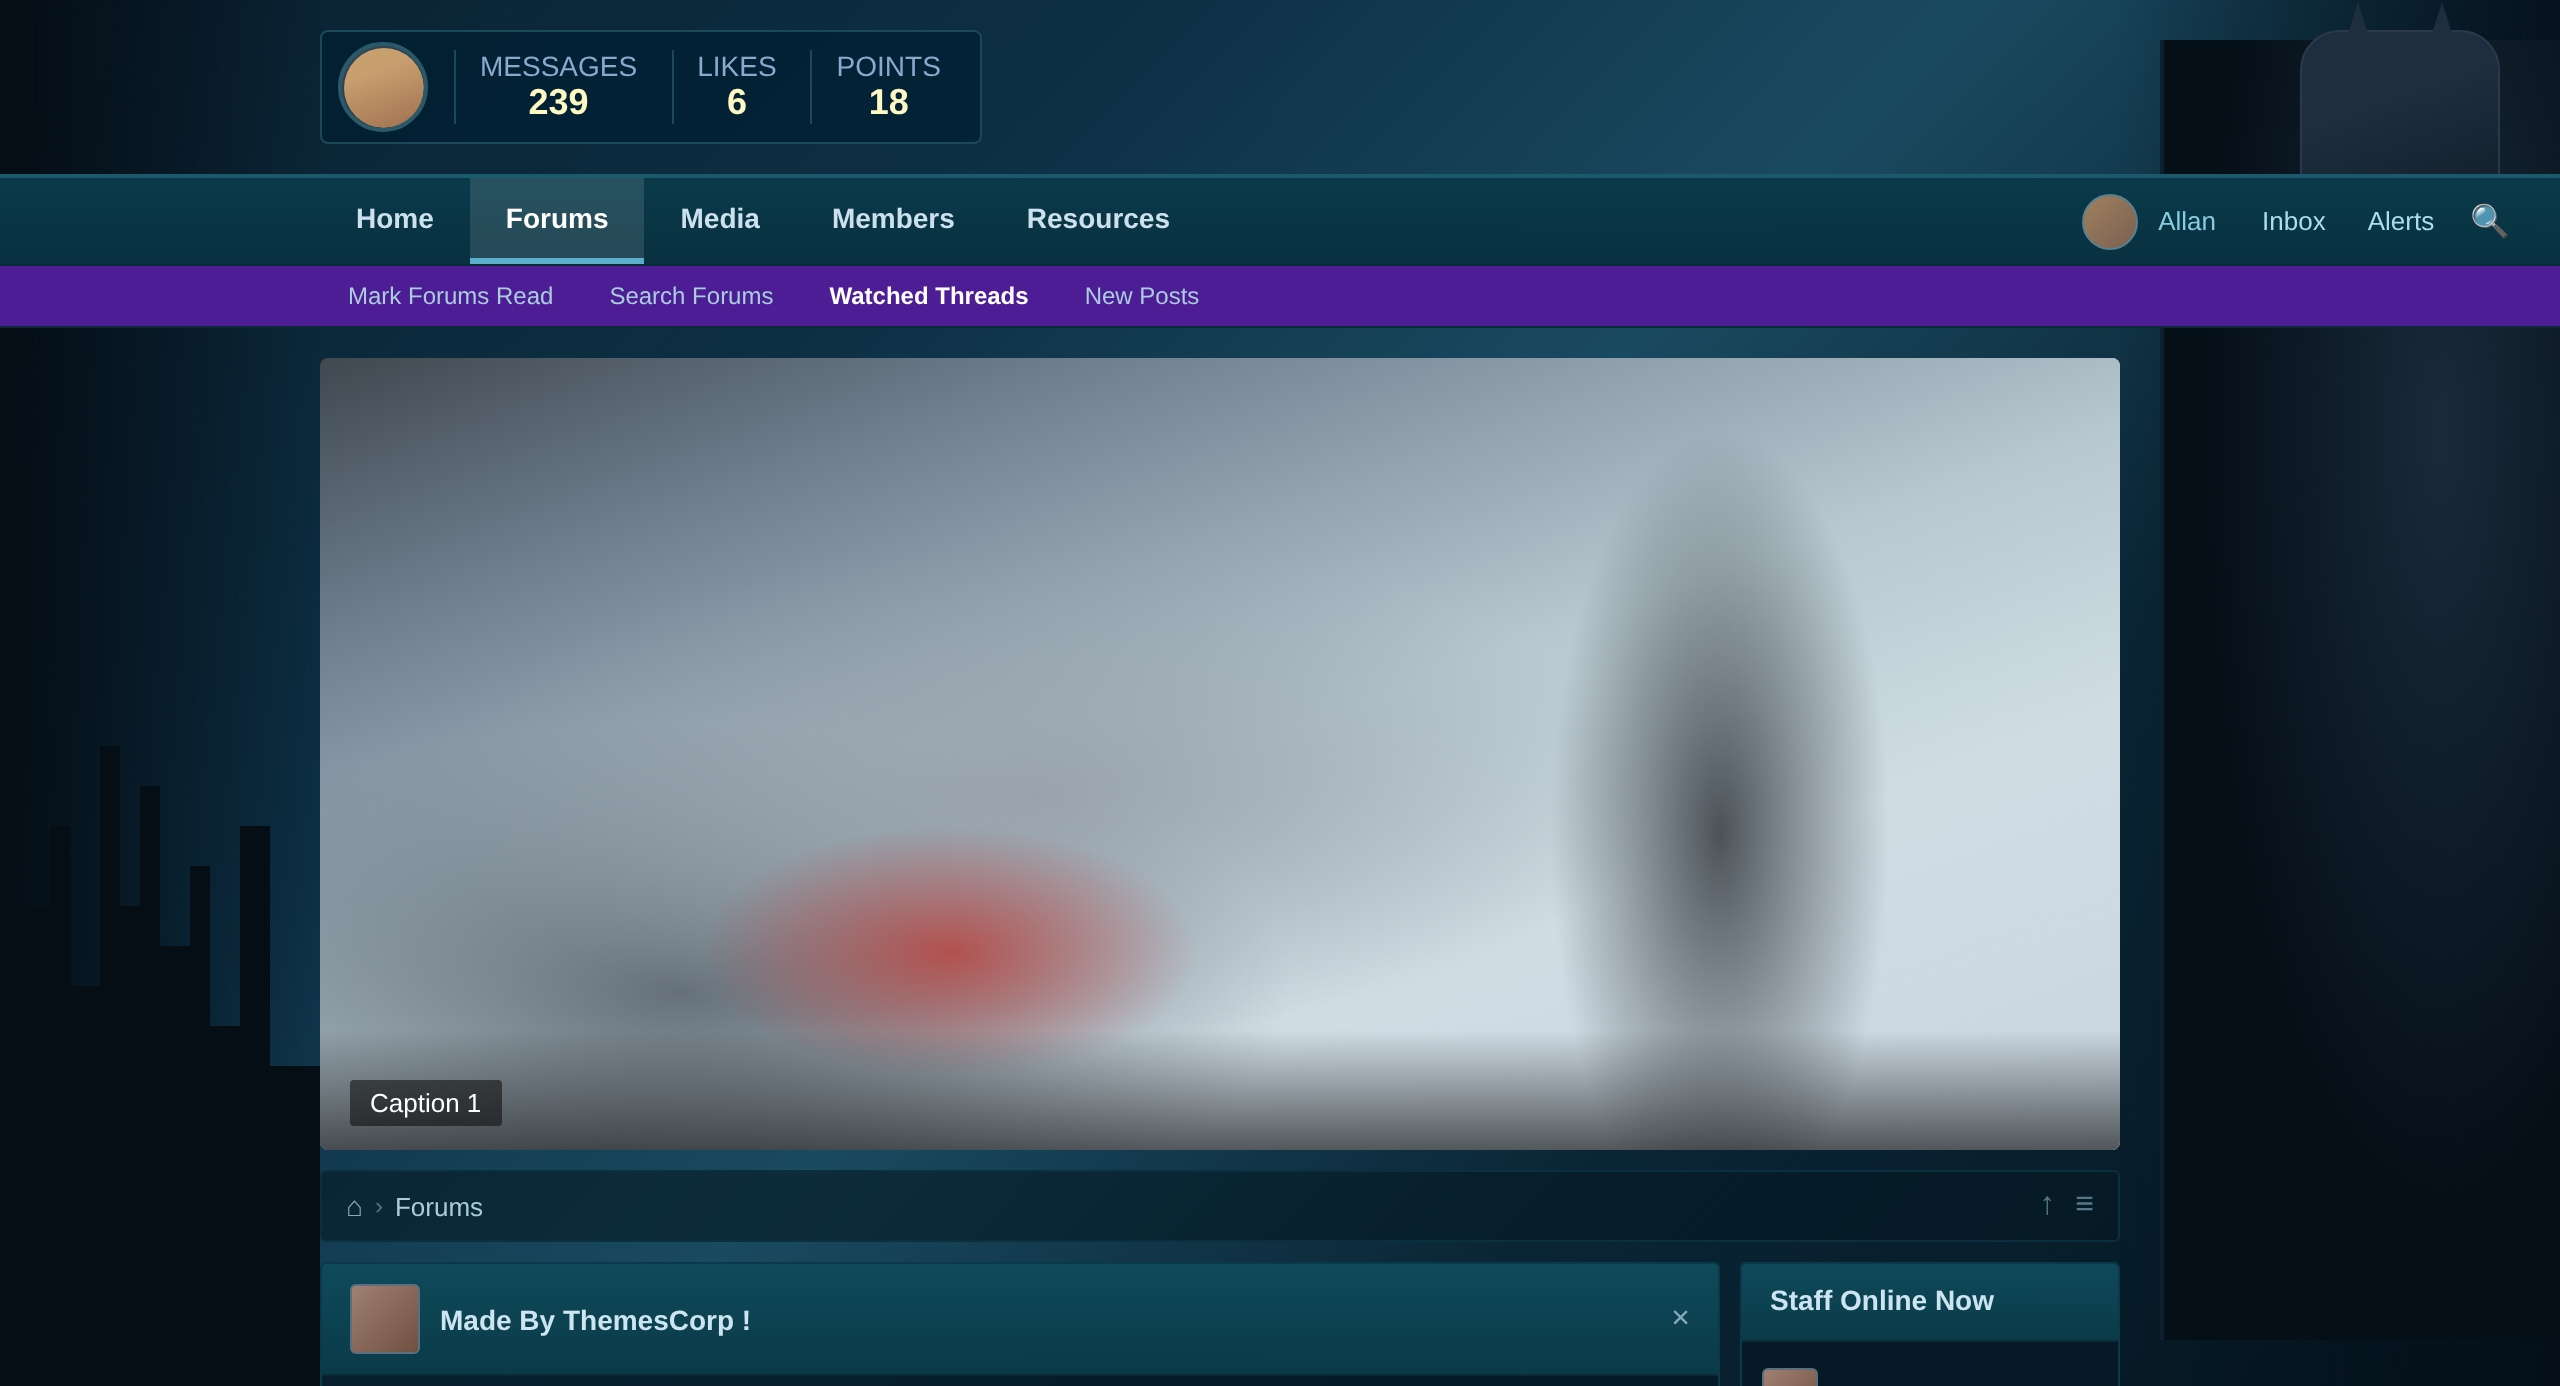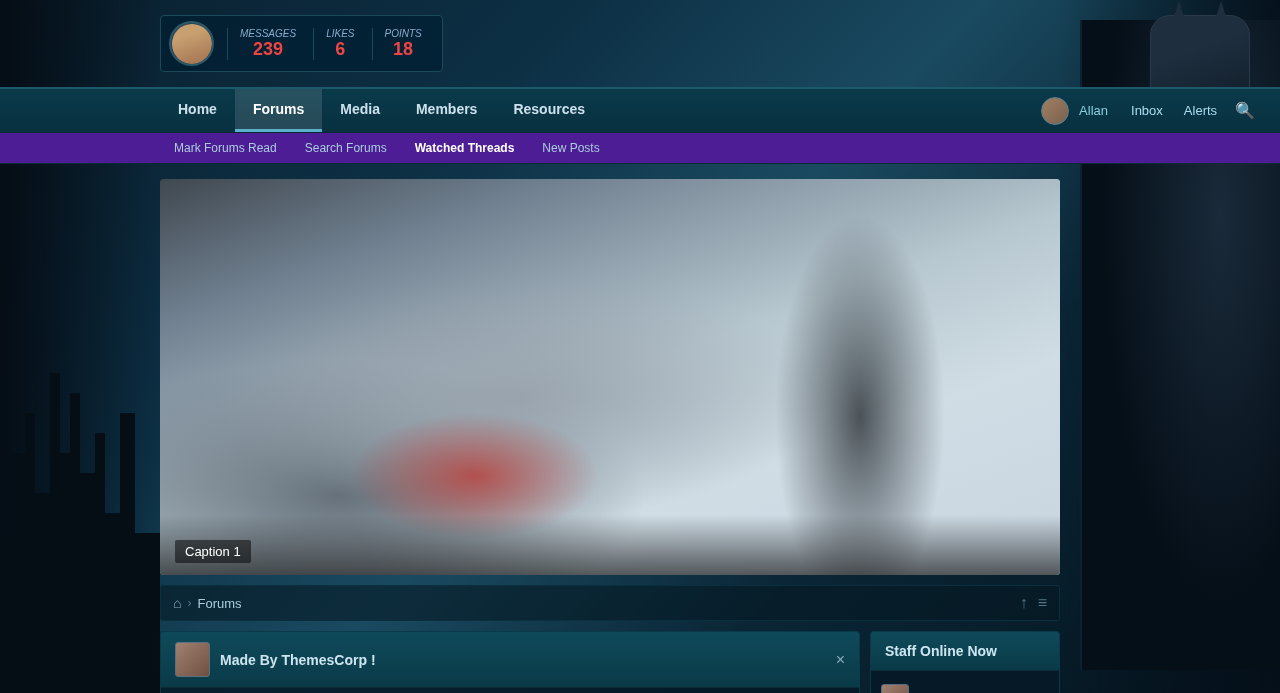--- a/index.html
+++ b/index.html
@@ -168,30 +168,29 @@
 
     .stat-item {
       display: flex;
       flex-direction: column;
       align-items: center;
       padding: 0 12px;
       border-left: 1px solid #1a4a5a;
     }
 
     .stat-label {
-      font-size: 10px;
+      font-size: 14px;
       color: #88aacc;
       text-transform: uppercase;
-      font-style: italic;
     }
 
     .stat-value {
       font-size: 18px;
       font-weight: bold;
-      color: #ef4444;
+      color: #fef9c3;
     }
 
     
     .nav-bar {
       background: linear-gradient(180deg, #0a3a4a 0%, #083040 100%);
       border-top: 2px solid #1a5a6a;
       border-bottom: 1px solid #0a2a35;
       padding: 0 20px 0 160px;
       display: flex;
       align-items: center;

